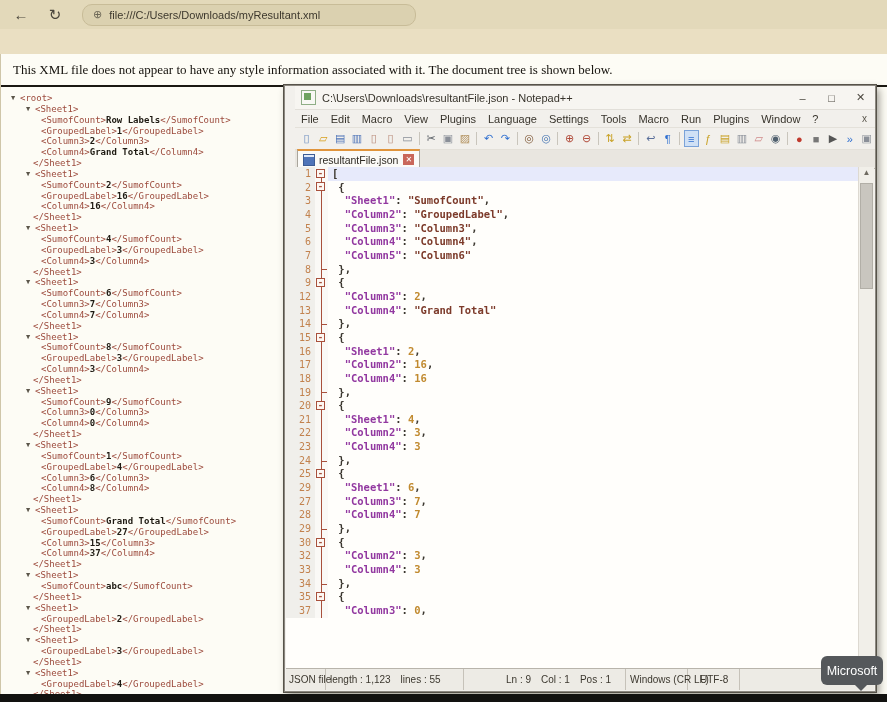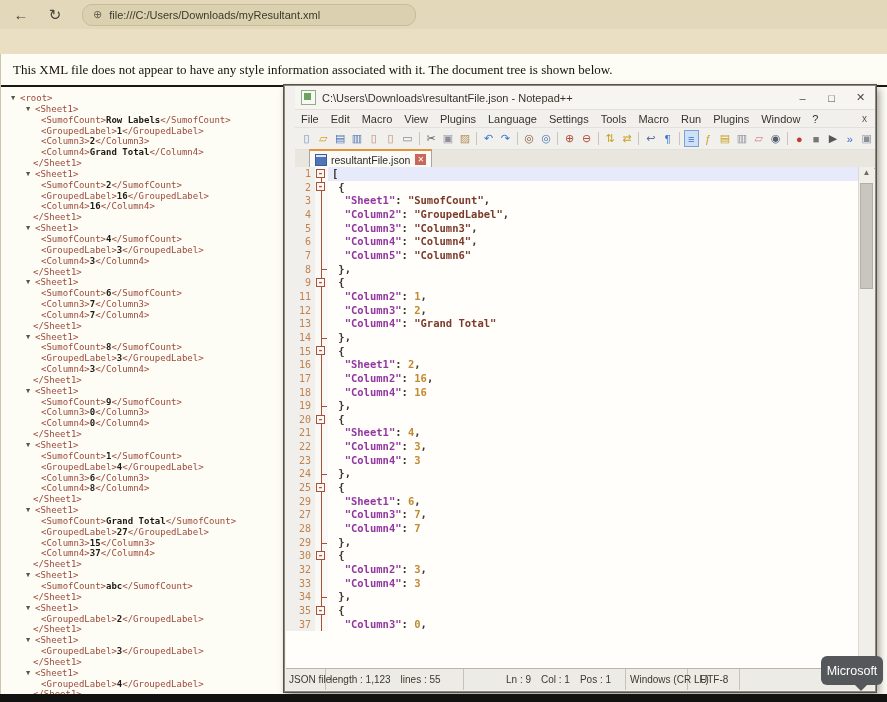--- a/index.html
+++ b/index.html
@@ -36,21 +36,21 @@
   .menubar{height:17px;display:flex;align-items:center;background:#f2f0ec;border-bottom:1px solid #e4e1da;}
   .menu-items{display:flex;flex:1;}
   .menu-item{font-size:11px;color:#37332b;padding:0 6px;cursor:pointer;}
   .mb-x{font-size:10px;color:#5c584e;padding:0 8px;cursor:pointer;}
   .tbar{height:21px;display:flex;align-items:center;background:#f2f0ec;border-bottom:1px solid #e4e1da;padding-left:3px;}
   .tico{width:15px;height:15px;margin:0 1px;display:flex;align-items:center;justify-content:center;font-size:11px;
         cursor:pointer;border:1px solid transparent;}
   .tico.sel{background:#cfe0f5;border:1px solid #7aa2d8;}
   .tsep{width:1px;height:13px;background:#c9c5bc;margin:0 3px;}
   .tabbar{height:18px;background:#e9e6e0;display:flex;align-items:flex-end;border-bottom:1px solid #b5b1a8;}
-  .tab{height:17px;margin-left:14px;background:#fbfaf7;border:1px solid #a9a59c;border-bottom:none;border-top:2px solid #e0943c;
+  .tab{height:17px;margin-left:2px;background:#fbfaf7;border:1px solid #a9a59c;border-bottom:none;border-top:2px solid #e0943c;
        display:flex;align-items:center;padding:0 5px;cursor:pointer;}
   .tab .fico{width:10px;height:10px;background:linear-gradient(#dfe8f8 0 2px,#4f74b8 2px);border:1px solid #3d5c94;margin-right:4px;}
   .tab .lbl{font-size:10.5px;color:#2f2b24;}
   .tab .cls{width:11px;height:11px;margin-left:5px;background:#c9675a;color:#fff;font-size:8px;line-height:11px;
             text-align:center;cursor:pointer;}
 
   
   .editor{position:absolute;left:1px;right:1px;top:81px;bottom:22px;background:#fffefb;overflow:hidden;}
   .cline{display:flex;height:13.66px;line-height:13.66px;font-family:"DejaVu Sans Mono",monospace;font-size:10.5px;font-weight:bold;}
   .lnum{width:25px;text-align:right;padding-right:4px;background:#f0efeb;color:#c2824e;font-weight:normal;font-size:10px;flex:none;}
@@ -305,27 +305,20 @@
           </div>
           <div class="cline">
             <span class="lnum">9</span>
             <span class="fm">
               <i class="v"></i>
               <span class="box">-</span>
             </span>
             <span class="code"><span class="c-p"> {</span></span>
           </div>
           <div class="cline">
-            <span class="lnum">11</span>
-            <span class="fm">
-              <i class="v"></i>
-            </span>
-            <span class="code"><span class="c-p">  </span><span class="c-k">"Column2"</span><span class="c-p">: </span><span class="c-n">1</span><span class="c-p">,</span></span>
-          </div>
-          <div class="cline">
             <span class="lnum">12</span>
             <span class="fm">
               <i class="v"></i>
             </span>
             <span class="code"><span class="c-p">  </span><span class="c-k">"Column3"</span><span class="c-p">: </span><span class="c-n">2</span><span class="c-p">,</span></span>
           </div>
           <div class="cline">
             <span class="lnum">13</span>
             <span class="fm">
               <i class="v"></i>

